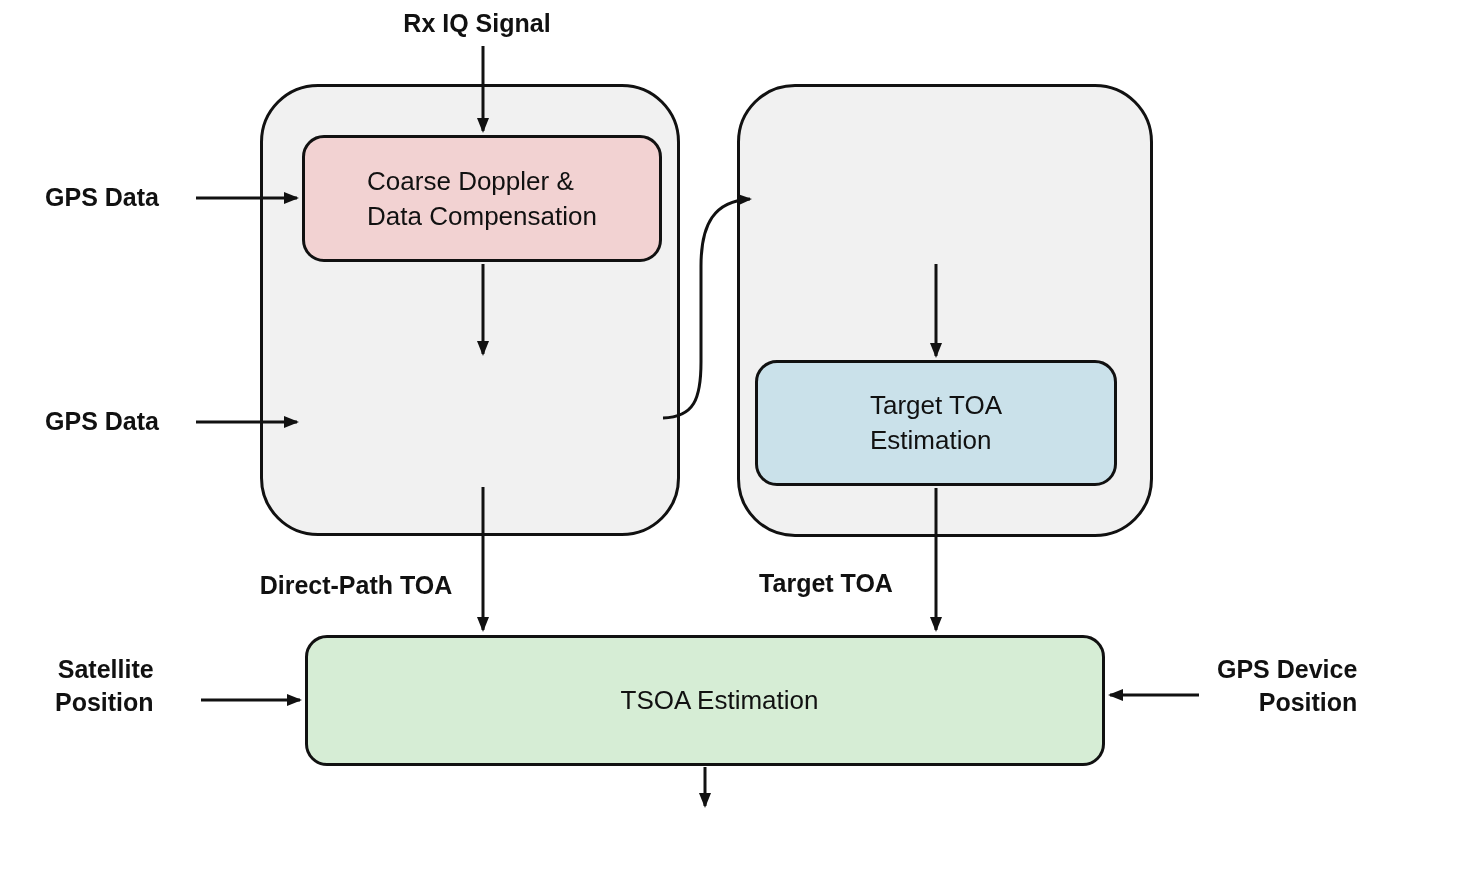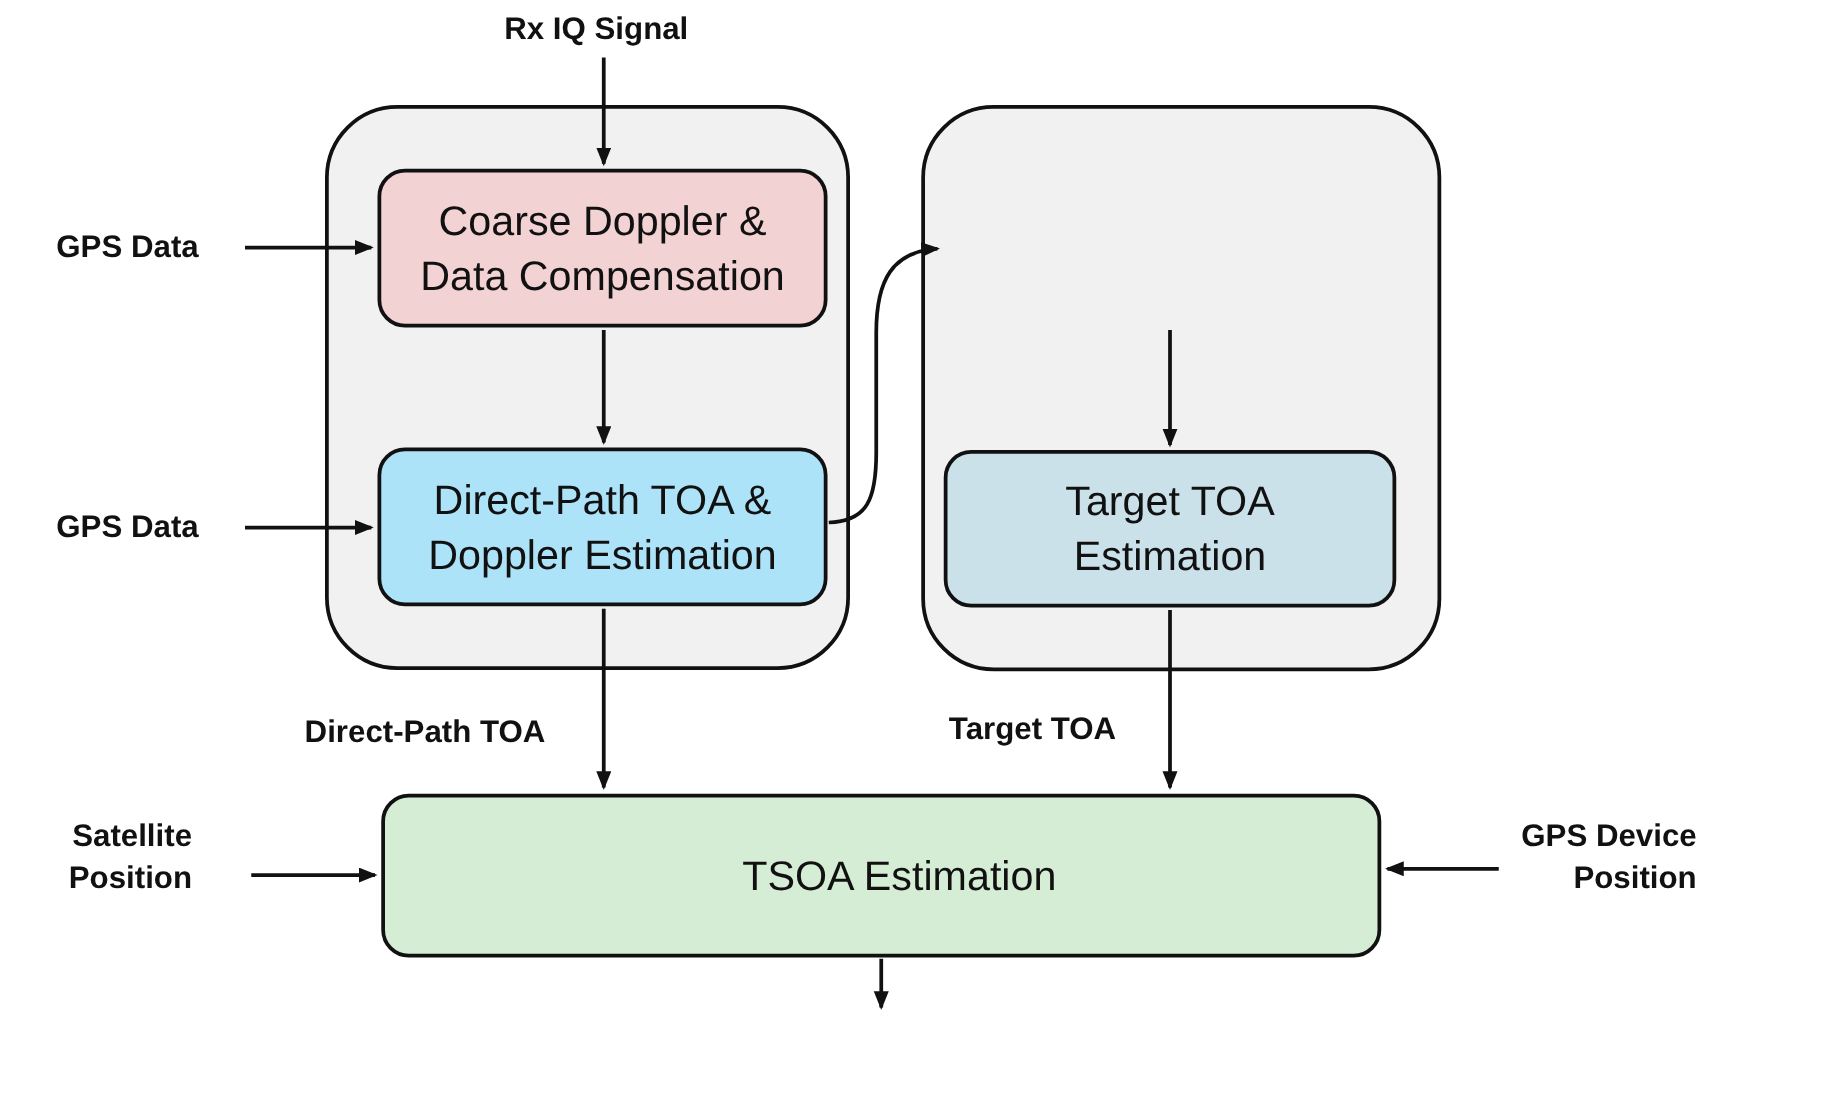--- a/index.html
+++ b/index.html
@@ -21,23 +21,22 @@
   #g-left  { left: 260px; top: 84px; width: 420px; height: 452px; }
   #g-right { left: 737px; top: 84px; width: 416px; height: 453px; }
   .box {
     position: absolute;
     border: 3px solid #111111;
     border-radius: 22px;
     box-sizing: border-box;
     display: flex;
     align-items: center;
     justify-content: center;
-    text-align: center;
     white-space: pre-line;
-    font-size: 33px;
+    font-size: 26px;
     line-height: 1.33;
     z-index: 2;
   }
   #b-coarse { left: 302px; top: 135px; width: 360px; height: 127px; }
   #b-dptoa  { left: 302px; top: 358px; width: 360px; height: 127px; }
   #b-dpsc   { left: 755px; top: 135px; width: 365px; height: 127px; }
   #b-ttoa   { left: 755px; top: 360px; width: 362px; height: 126px; }
   #b-tsoa   { left: 305px; top: 635px; width: 800px; height: 131px; }
   .lbl {
     position: absolute;
@@ -60,30 +59,28 @@
 </head>
 <body>
 
 <div class="canvas">
 
   <div class="group" id="g-left" style="background-color: rgb(241, 241, 241);"></div>
   <div class="group" id="g-right" style="background-color: rgb(241, 241, 241);"></div>
 
   <div class="box" id="b-coarse" style="background-color: rgb(242, 210, 210);">Coarse Doppler &amp;
 Data Compensation</div>
-  <div class="box" id="b-dptoa" style="background-color: rgb(173, 227, 249);">Direct-Path TOA &amp;
-Doppler Estimation</div>
   <div class="box" id="b-ttoa" style="background-color: rgb(202, 225, 234);">Target TOA
 Estimation</div>
   <div class="box" id="b-tsoa" style="background-color: rgb(214, 237, 213); padding-left: 29px;">TSOA Estimation</div>
 
   <div class="lbl centered" style="left:477px; top:24px;">Rx IQ Signal</div>
   <div class="lbl centered" style="left:102px; top:198px;">GPS Data</div>
   <div class="lbl centered" style="left:102px; top:422px;">GPS Data</div>
-  <div class="lbl centered" style="left:340px; top:586px;">Direct-Path TOA</div>
+  <div class="lbl centered" style="left:356px; top:586px;">Direct-Path TOA</div>
   <div class="lbl centered" style="left:826px; top:584px;">Target TOA</div>
   <div class="lbl" style="left:55px; top:653px; text-align:right;">Satellite
 Position</div>
   <div class="lbl" style="left:1217px; top:653px; text-align:right;">GPS Device
 Position</div>
 
   <svg id="overlay" viewBox="0 0 1457 876" xmlns="http://www.w3.org/2000/svg">
     <defs>
       <marker id="ah" markerUnits="userSpaceOnUse" markerWidth="20" markerHeight="20" refX="13" refY="6" orient="auto">
         <path d="M0,0 L15,6 L0,12 Z" style="fill:#111111; stroke:none;"></path>

